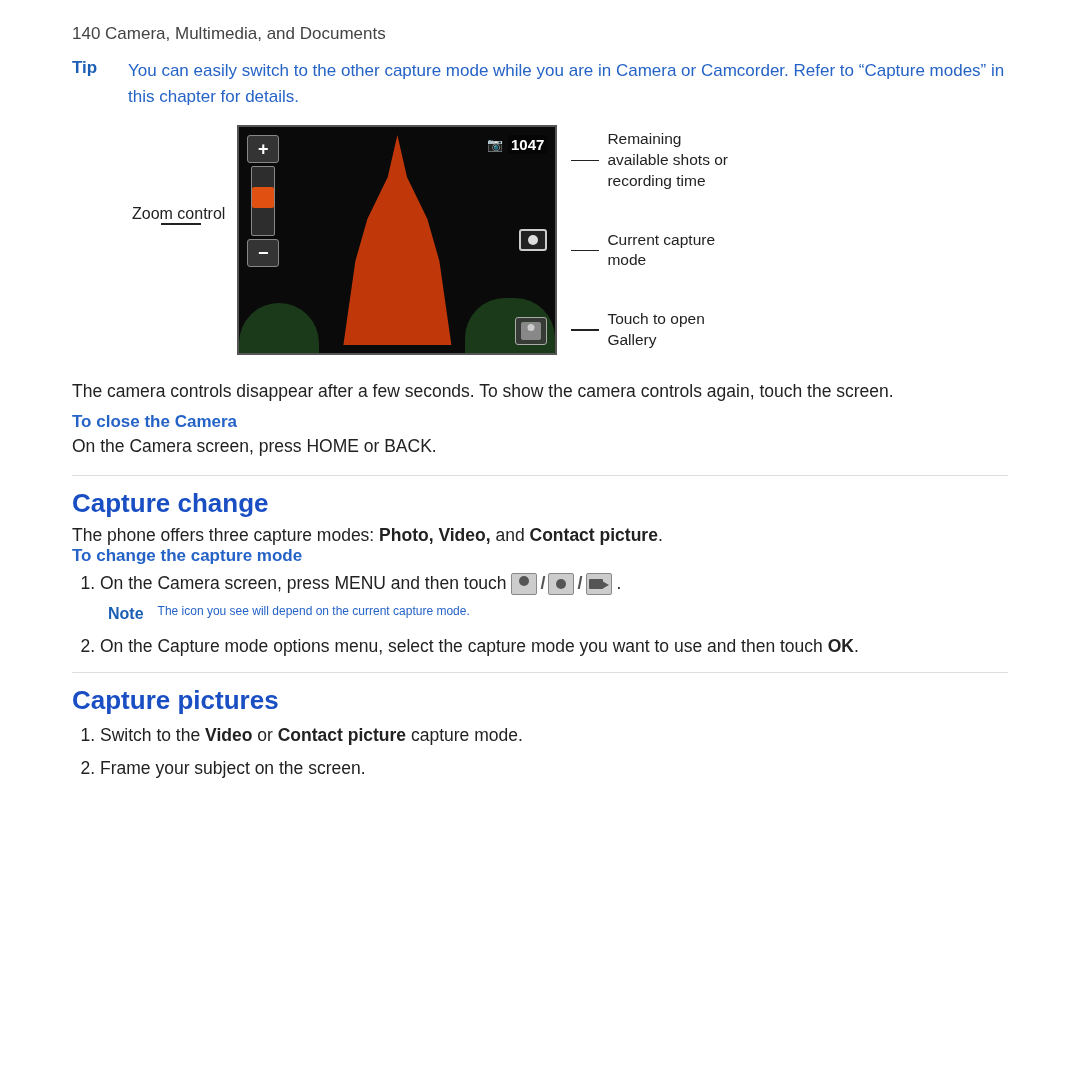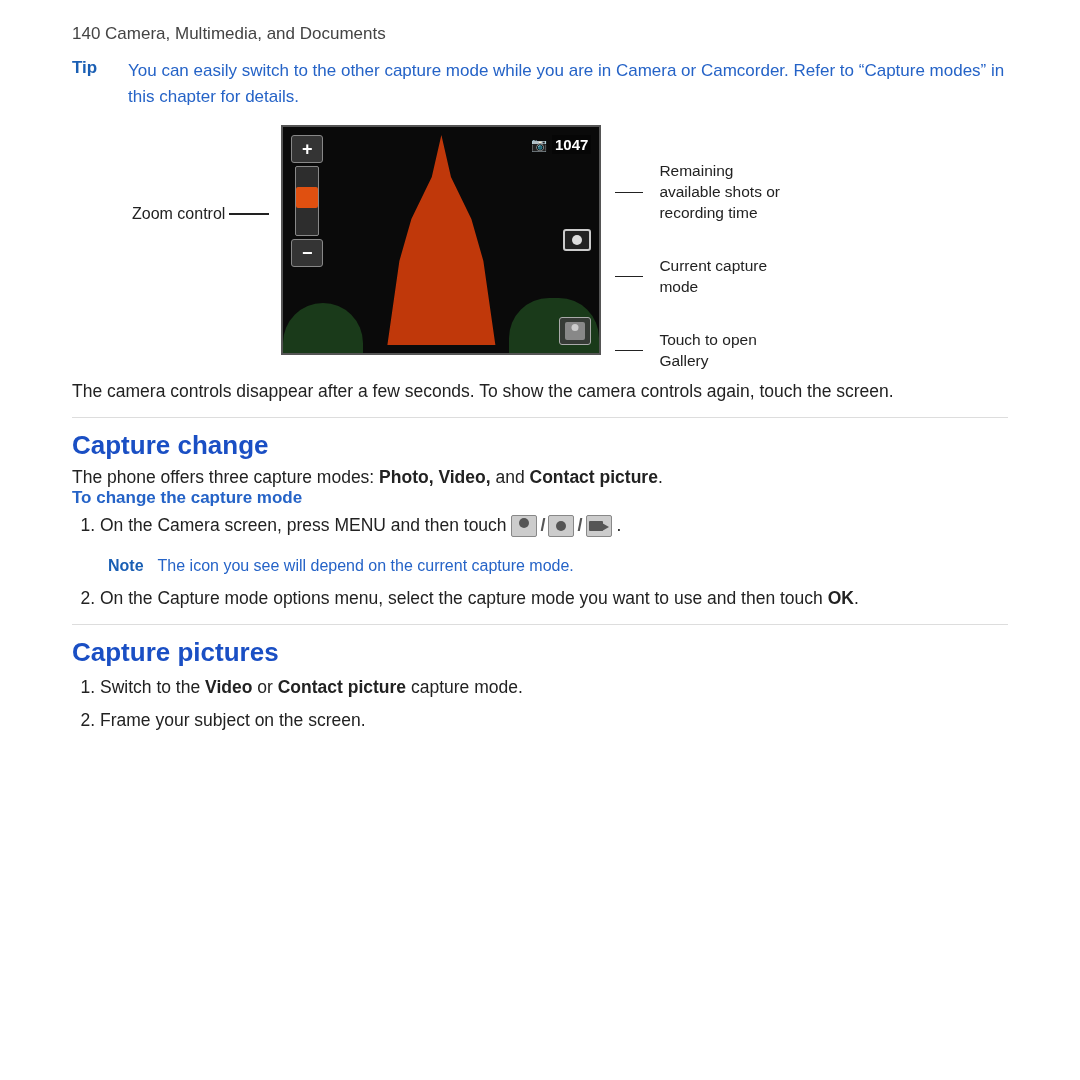--- a/index.html
+++ b/index.html
@@ -52,21 +52,21 @@
       margin-right: 12px;
       margin-top: 80px;
     }
     .zoom-label {
       font-size: 16px;
       color: #222;
       white-space: nowrap;
     }
     .zoom-line {
       display: flex;
-      flex-direction: row;
+      flex-direction: column;
       align-items: center;
     }
     .zoom-dash {
       width: 40px;
       height: 1.5px;
       background: #222;
       margin-left: 4px;
     }
     .camera-img-wrap {
       position: relative;
@@ -220,22 +220,21 @@
       height: 230px;
       padding: 4px 0;
     }
     .label-line {
       display: flex;
       flex-direction: row;
       align-items: center;
       font-size: 15.5px;
       color: #222;
       line-height: 1.35;
-      gap: 16px;
-      margin-top: 32px;
+      gap: 8px;
     }
     .horiz-dash {
       width: 28px;
       height: 1.5px;
       background: #222;
       flex-shrink: 0;
     }
     .body-text {
       font-size: 17.5px;
       color: #222;
@@ -263,38 +262,38 @@
       font-size: 17.5px;
       color: #222;
     }
     .note-label {
       color: #1a5fb4;
       font-weight: bold;
       font-size: 16px;
     }
     .note-text {
       color: #2563c7;
-      font-size: 16px;
+      font-size: 12px;
     }
     ol.steps {
       margin-left: 28px;
       margin-bottom: 10px;
     }
     ol.steps li {
       font-size: 17.5px;
       color: #222;
       margin-bottom: 6px;
       line-height: 1.55;
     }
     .bold { font-weight: bold; }
     .note-row {
       display: flex;
       flex-direction: row;
       gap: 14px;
-      margin-top: 14px;
+      margin-top: 4px;
       margin-left: 8px;
       margin-bottom: 6px;
     }
     .icon-set {
       display: inline-flex;
       flex-direction: row;
       align-items: center;
       gap: 3px;
       vertical-align: middle;
     }
@@ -433,20 +432,24 @@
         <div>
           <div>Touch to open</div>
           <div>Gallery</div>
         </div>
       </div>
     </div>
   </div>
 
   <p class="body-text">The camera controls disappear after a few seconds. To show the camera controls again, touch the screen.</p>
 
+  <div>
+    <div class="section-heading">To close the Camera</div>
+    <p class="close-text">On the Camera screen, press HOME or BACK.</p>
+  </div>
 
   <div class="divider-line"></div>
 
   <div>
     <div class="chapter-title">Capture change</div>
     <p class="capture-desc">
       <span>The phone offers three capture modes: </span><span class="bold">Photo, Video,</span><span> and </span><span class="bold">Contact picture</span><span>.</span>
     </p>
 
     <div>

